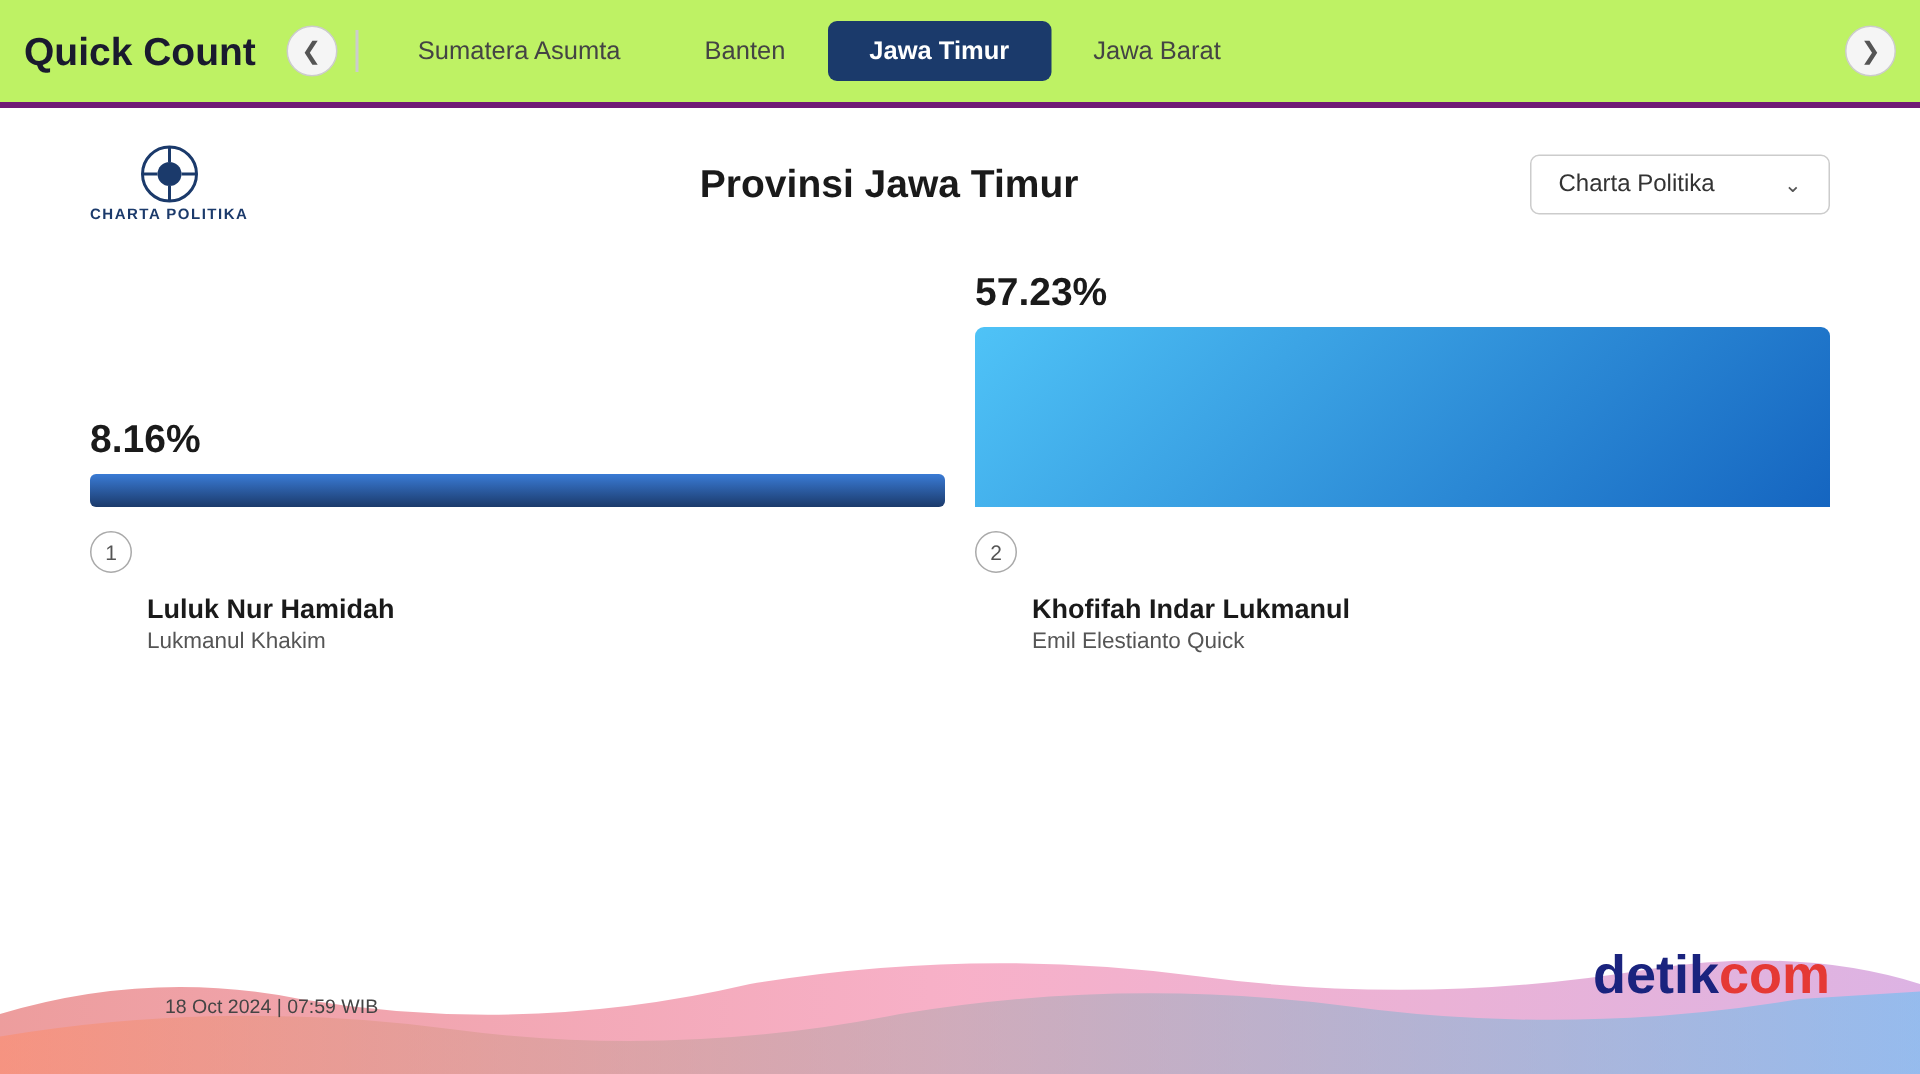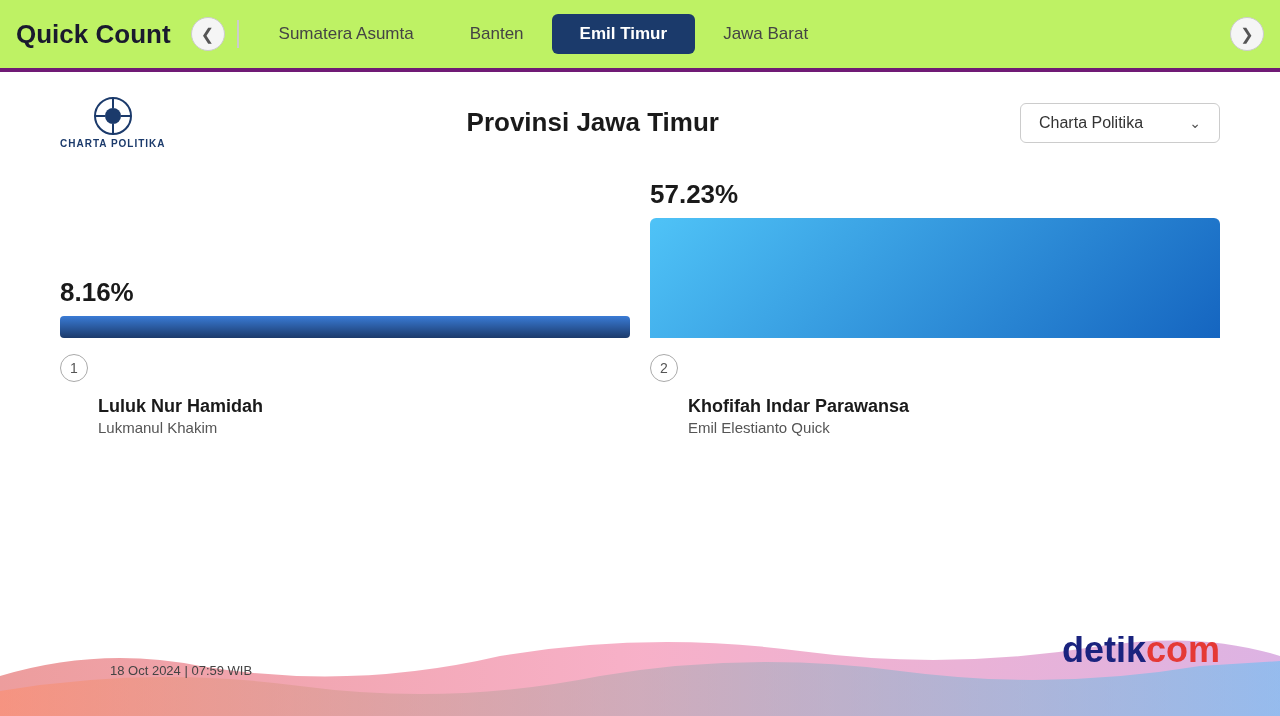--- a/index.html
+++ b/index.html
@@ -265,21 +265,21 @@
 
 <div class="header">
   <span class="header-title">Quick Count</span>
   <div class="nav-arrow">
     <span>❮</span>
   </div>
   <div class="nav-divider"></div>
   <div class="nav-tabs">
     <button class="nav-tab">Sumatera Asumta</button>
     <button class="nav-tab">Banten</button>
-    <button class="nav-tab active">Emil Timur</button>
+    <button class="nav-tab active">Jawa Timur</button>
     <button class="nav-tab">Jawa Barat</button>
   </div>
   <div class="nav-arrow nav-arrow-right">
     <span>❯</span>
   </div>
 </div>
 
 <div class="main">
 
   <div class="title-row">
@@ -317,21 +317,21 @@
         </div>
       </div>
     </div>
 
     <div class="candidate-col">
       <span class="pct-label">57.23%</span>
       <div class="bar bar-2"></div>
       <div class="candidate-info">
         <div class="candidate-num">2</div>
         <div class="candidate-names">
-          <span class="candidate-main-name">Khofifah Indar Parawansa</span>
+          <span class="candidate-main-name">Khofifah Indar Lukmanul</span>
           <span class="candidate-sub-name">Emil Elestianto Quick</span>
         </div>
       </div>
     </div>
 
 
   </div>
 </div>
 
 <div class="footer">

